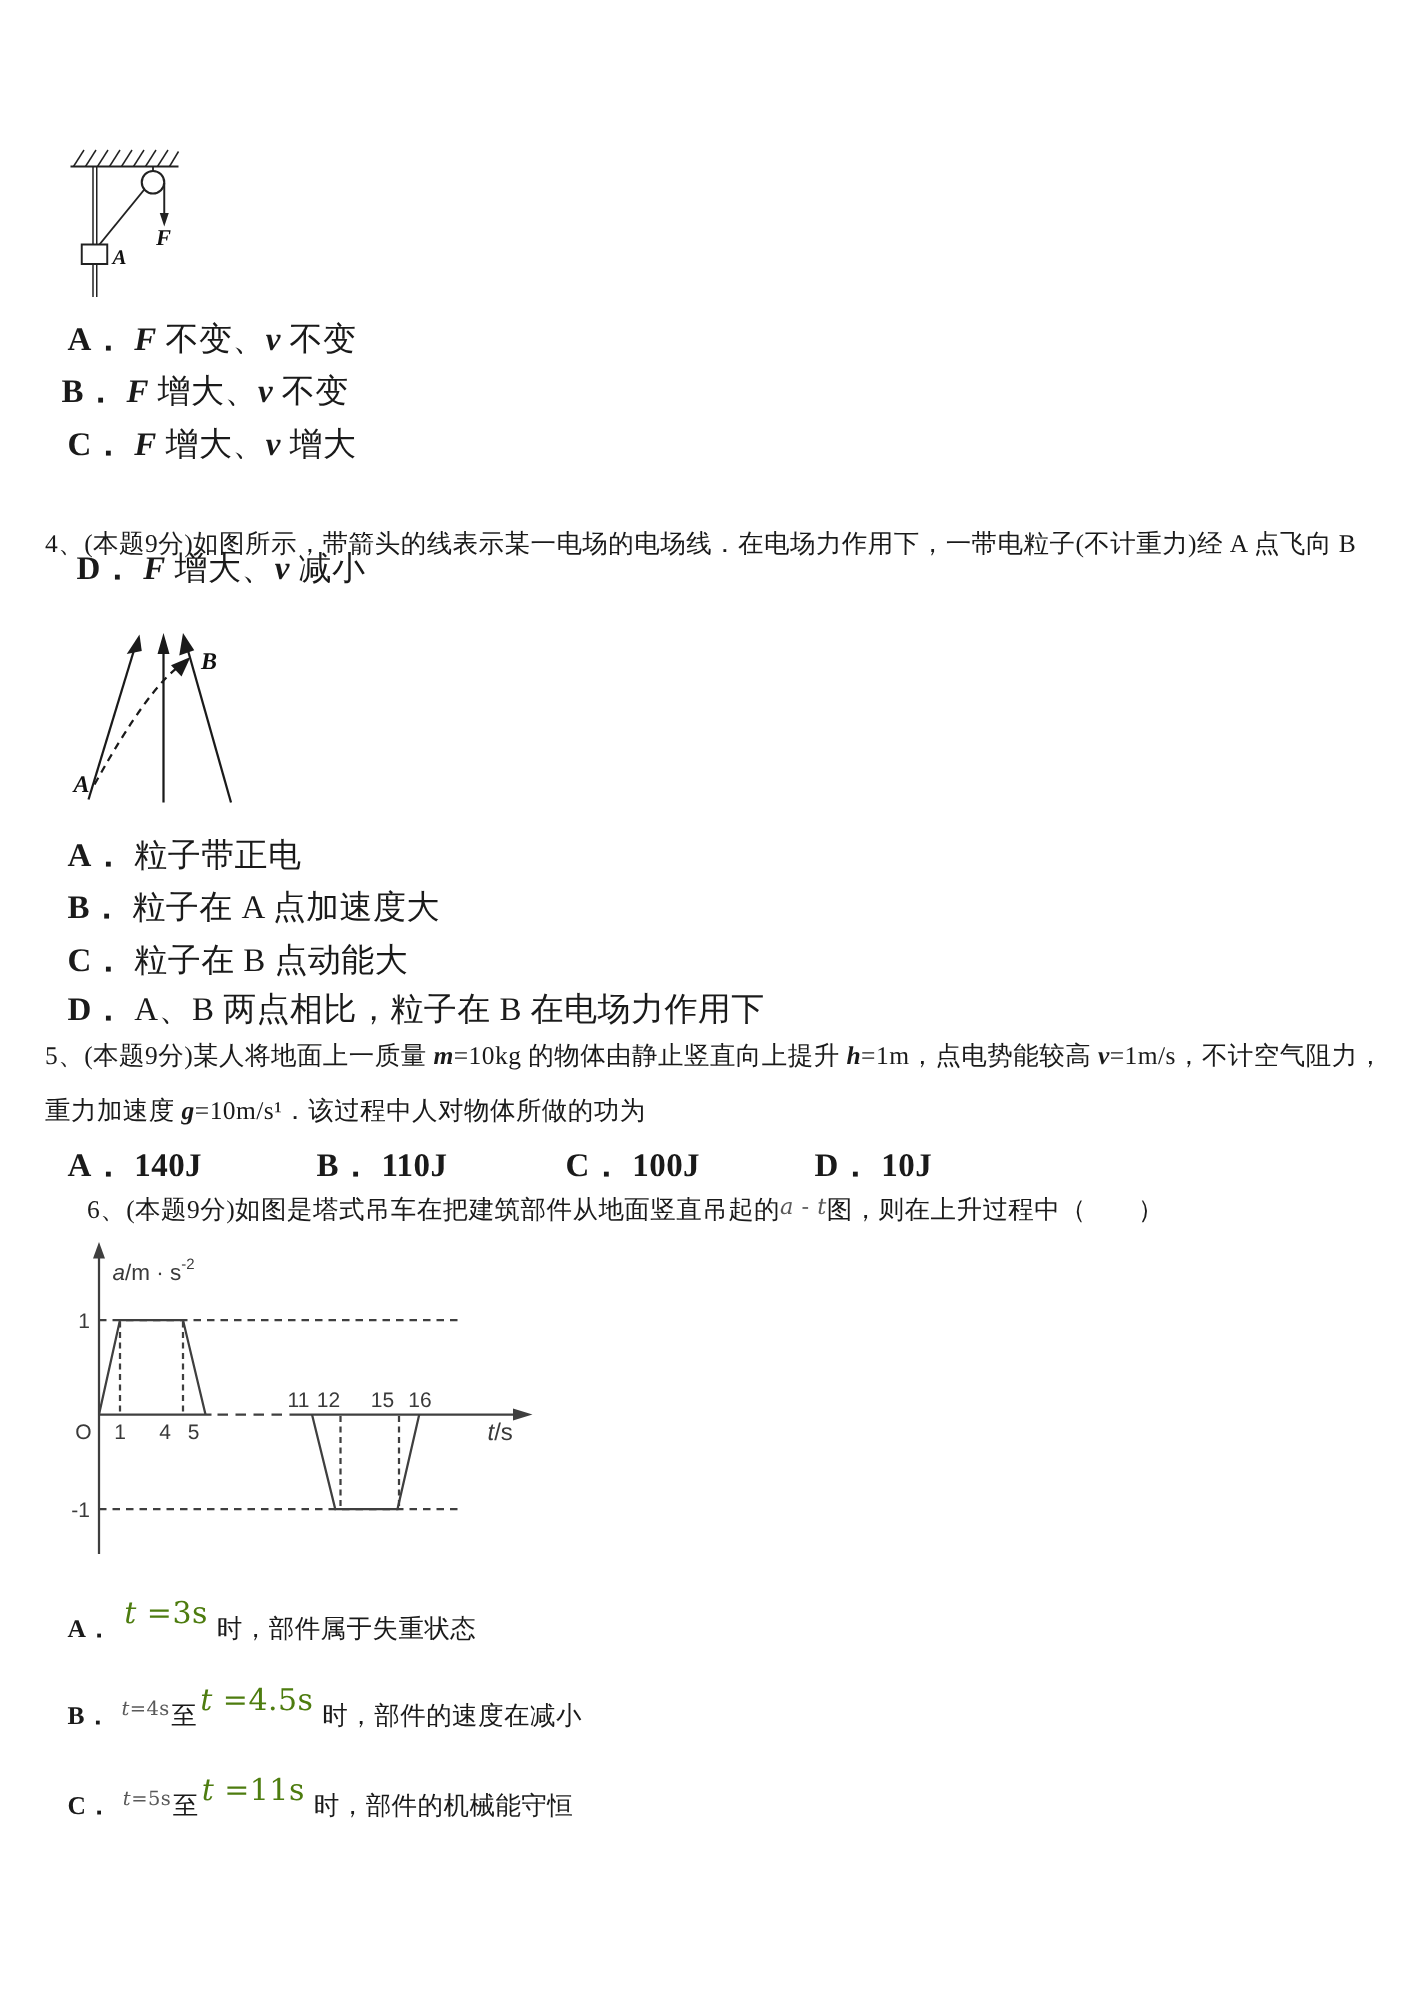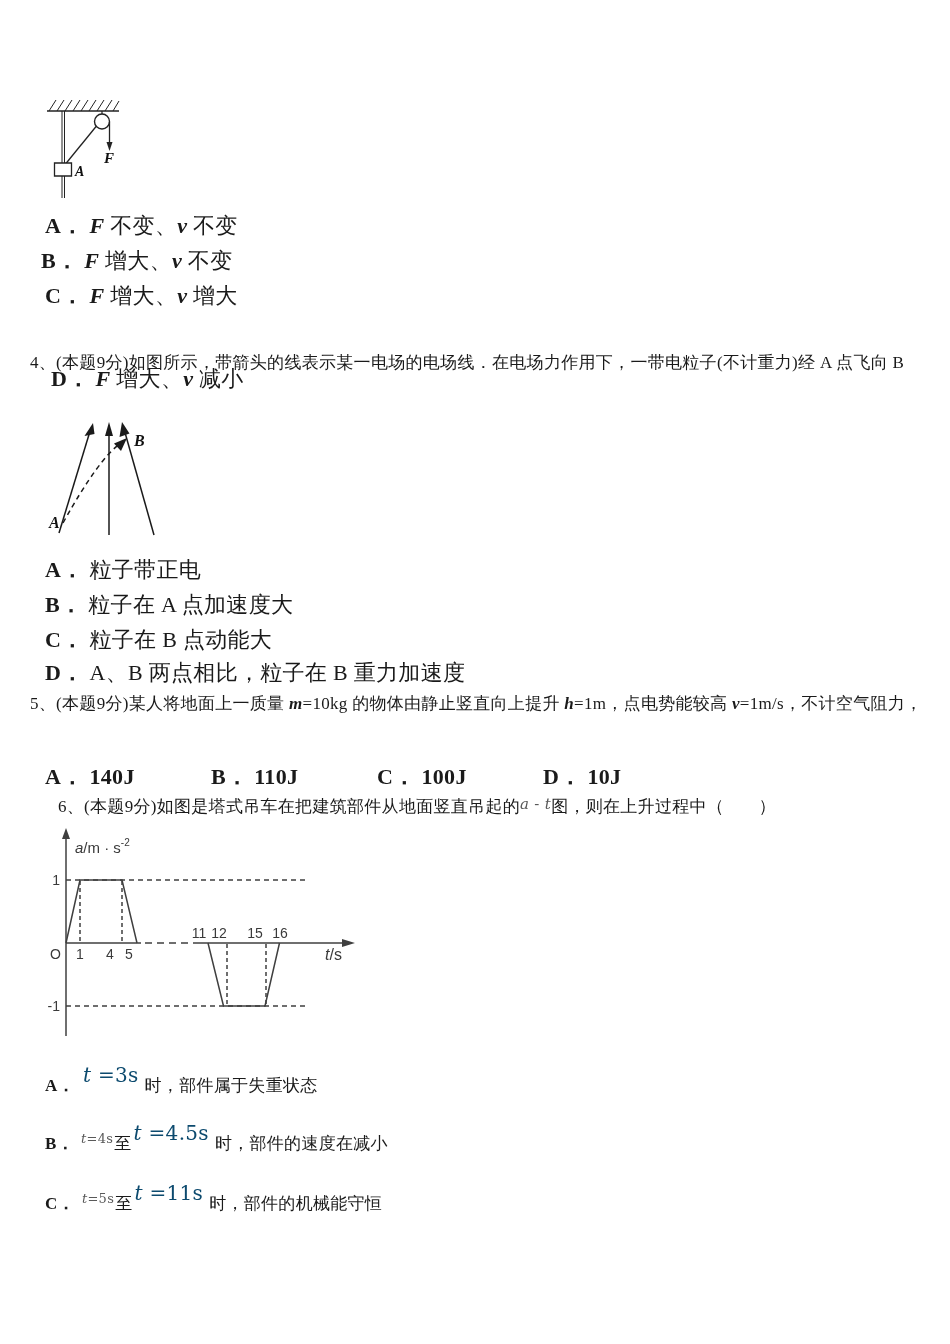--- a/index.html
+++ b/index.html
@@ -10,21 +10,21 @@
   }
   .abs{position:absolute;}
   .para{font-size:17px;white-space:nowrap;letter-spacing:.3px;}
   .opt{font-size:22px;white-space:nowrap;letter-spacing:.3px;font-family:Liberation Serif, serif;}
   .opt-letter{font-weight:bold;margin-right:6px;}
   .mvar{font-weight:bold;font-style:italic;}
   .mval{font-weight:normal;}
   .jval{font-weight:bold;}
   .math-inline{color:#595959;font-size:15px;position:relative;top:-3px;font-family:"DejaVu Serif",serif;}
   .math-inline .iv{font-style:italic;}
-  .m-lg{color:#0c4a6e;font-size:20px;position:relative;top:-9px;margin:12px 6px 0 2px;font-family:"DejaVu Serif",serif;}
+  .m-lg{color:#4d7c0f;font-size:20px;position:relative;top:-9px;margin:12px 6px 0 2px;font-family:"DejaVu Serif",serif;}
   .m-sm{color:#595959;font-size:13px;position:relative;top:-6px;margin:0 1px;font-family:"DejaVu Serif",serif;}
   .m-lg .iv,.m-sm .iv{font-style:italic;}
   .q6row{font-size:17px;white-space:nowrap;letter-spacing:.3px;}
   svg{display:block;}
   svg line,svg polyline,svg path,svg circle,svg rect{vector-effect:non-scaling-stroke;}
 </style>
 </head>
 <body>
 
 <div class="page">
@@ -101,25 +101,28 @@
   <div class="opt abs" style="left:45px;top:555px;">
     <span class="opt-letter">A．</span><span>粒子带正电</span>
   </div>
   <div class="opt abs" style="left:45px;top:590px;">
     <span class="opt-letter">B．</span><span>粒子在 A 点加速度大</span>
   </div>
   <div class="opt abs" style="left:45px;top:625px;">
     <span class="opt-letter">C．</span><span>粒子在 B 点动能大</span>
   </div>
   <div class="opt abs" style="left:45px;top:658px;">
-    <span class="opt-letter">D．</span><span>A、B 两点相比，粒子在 B 重力加速度</span>
+    <span class="opt-letter">D．</span><span>A、B 两点相比，粒子在 B 在电场力作用下</span>
   </div>
 
   <div class="para abs" style="left:30px;top:692px;">
     <span>5、(本题9分)某人将地面上一质量 </span><span class="mvar">m</span><span class="mval">=10kg</span><span> 的物体由静止竖直向上提升 </span><span class="mvar">h</span><span class="mval">=1m</span><span>，点电势能较高 </span><span class="mvar">v</span><span class="mval">=1m/s</span><span>，不计空气阻力，</span>
+  </div>
+  <div class="para abs" style="left:30px;top:729px;">
+    <span>重力加速度 </span><span class="mvar">g</span><span class="mval">=10m/s¹</span><span>．该过程中人对物体所做的功为</span>
   </div>
 
   <div class="opt abs" style="left:45px;top:762px;">
     <span class="opt-letter">A．</span><span class="jval">140J</span>
   </div>
   <div class="opt abs" style="left:211px;top:762px;">
     <span class="opt-letter">B．</span><span class="jval">110J</span>
   </div>
   <div class="opt abs" style="left:377px;top:762px;">
     <span class="opt-letter">C．</span><span class="jval">100J</span>

